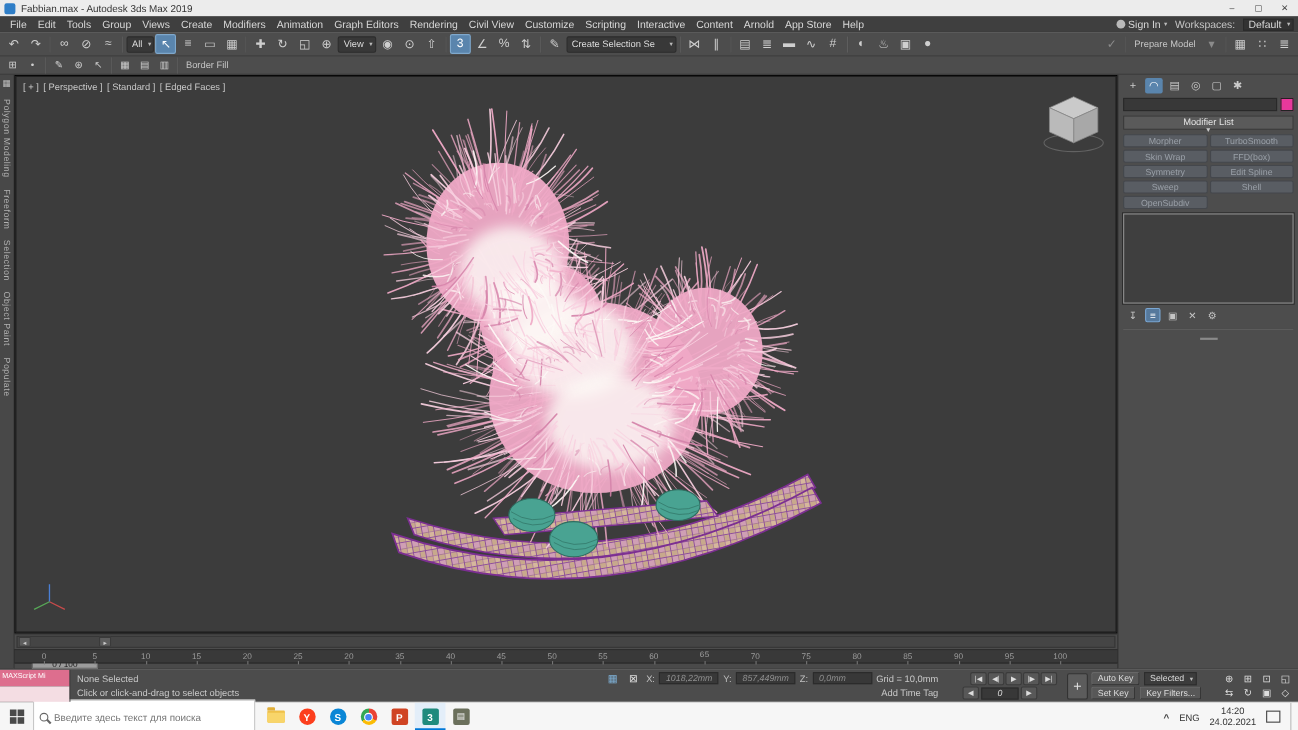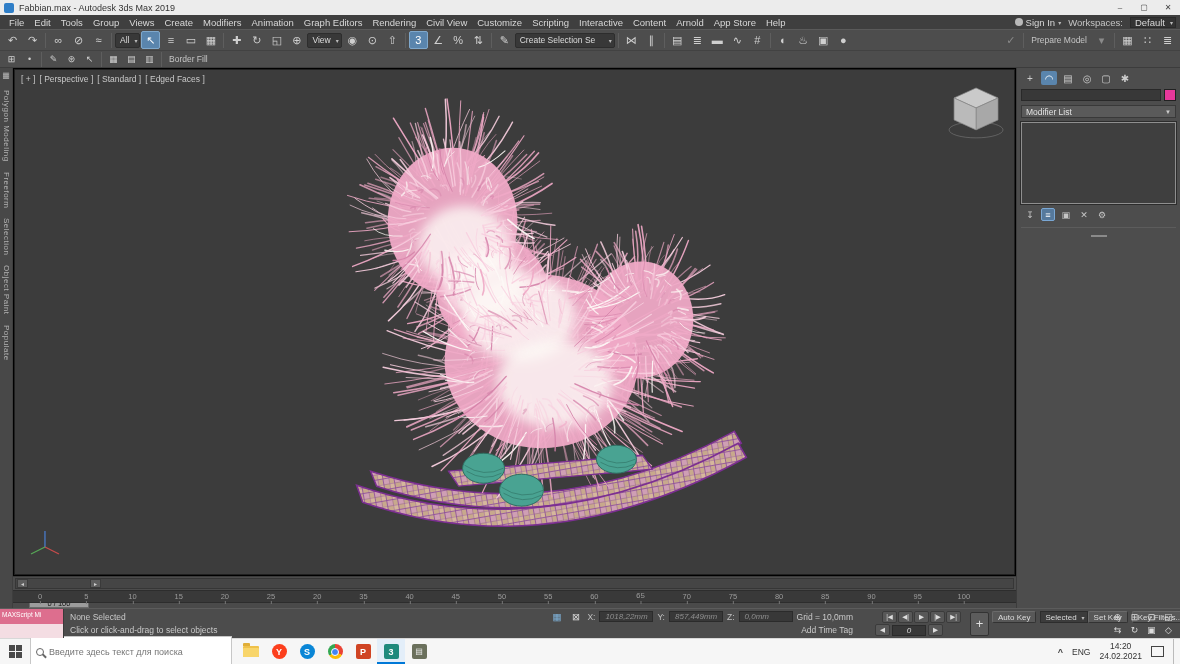--- a/index.html
+++ b/index.html
@@ -64,21 +64,21 @@
 .tick::after{content:"";position:absolute;left:50%;top:9px;width:1px;height:3px;background:#777;}
 
 
 .rightpanel{width:164px;background:#4d4d4d;border-left:1px solid #3c3c3c;display:flex;flex-direction:column;padding:3px 4px;gap:4px;flex:0 0 auto;}
 .cp-tabs{display:flex;gap:3px;align-items:center;padding:0 1px;}
 .cp-tab{width:16px;height:14px;display:flex;align-items:center;justify-content:center;color:#ccc;font-size:10px;border-radius:2px;}
 .cp-tab.active{background:#5a85ad;color:#fff;}
 .namerow{display:flex;gap:3px;align-items:center;}
 .namefield{flex:1;height:12px;background:#383838;border:1px solid #292929;}
 .swatch{width:12px;height:12px;border:1px solid #222;}
-.modlist{height:13px;background:#5a5a5a;border:1px solid #393939;display:flex;align-items:center;justify-content:space-between;padding:0 4px;font-size:8.5px;color:#e2e2e2;}
+.modlist{height:13px;background:#5a5a5a;border:1px solid #393939;display:flex;align-items:center;justify-content:space-between;padding:0 4px;font-size:8.5px;color:#e2e2e2;flex-direction:column;}
 .mlcaret{font-size:6px;color:#ccc;}
 .modbtns{display:grid;grid-template-columns:1fr 1fr;gap:2px;}
 .modbtn{height:12px;background:#595d63;border:1px solid #44474c;border-radius:2px;font-size:8px;color:#9aa0a8;display:flex;align-items:center;justify-content:center;overflow:hidden;white-space:nowrap;}
 .modbtn.empty{visibility:hidden;}
 .stackbox{height:82px;background:#3f3f3f;border:1px solid #8f8f8f;box-shadow:0 0 0 1px #2c2c2c;}
 .stackicons{display:flex;gap:4px;align-items:center;padding:0 2px;}
 .stkicon{width:14px;height:13px;display:flex;align-items:center;justify-content:center;font-size:9px;color:#c5c5c5;border:1px solid transparent;border-radius:2px;}
 .stkicon.active{border-color:#7aa7d4;background:#56799c;color:#fff;}
 .rp-divider{height:1px;background:#3a3a3a;border-bottom:1px solid #5c5c5c;margin:2px 0;}
 .rp-dash{width:16px;height:2px;background:#8a8a8a;margin:1px auto;}
@@ -95,21 +95,21 @@
 .sb-text{white-space:nowrap;}
 .sb-lbl{color:#c0c0c0;}
 .sb-field{background:#383838;border:1px solid #2b2b2b;color:#8f8f8f;height:11px;display:flex;align-items:center;padding:0 5px;width:54px;font-size:8px;overflow:hidden;white-space:nowrap;font-style:italic;}
 .sb-field.frame{width:34px;justify-content:center;color:#ddd;}
 .sbt{width:15px;height:12px;background:#585858;border:1px solid #3b3b3b;border-radius:2px;color:#ddd;font-size:6.5px;display:flex;align-items:center;justify-content:center;flex:0 0 auto;}
 .sbt.flat{background:none;border-color:transparent;font-size:9.5px;}
 .blueic{color:#7fb2d9;font-size:9.5px;background:none;border-color:transparent;}
 .sb-transport{display:flex;gap:1px;width:104px;justify-content:flex-end;}
 .sb-frames{display:flex;gap:2px;width:104px;justify-content:center;align-items:center;}
 .sb-bigkey{width:19px;height:24px;background:#5c5c5c;border:1px solid #333;border-radius:2px;color:#e0e0e0;font-size:13px;display:flex;align-items:center;justify-content:center;align-self:center;margin:0 3px;flex:0 0 auto;}
-.sb-keys{display:flex;flex-direction:row;padding:1px 0;flex:0 0 auto;width:118px;}
+.sb-keys{display:flex;flex-direction:column;padding:1px 0;flex:0 0 auto;width:118px;}
 .sb-btn{background:#585858;border:1px solid #6a6a6a;border-bottom-color:#333;border-right-color:#333;border-radius:2px;height:12px;display:flex;align-items:center;padding:0 5px;color:#ddd;white-space:nowrap;font-size:8px;}
 .sb-dd{background:#3c3c3c;border:1px solid #2d2d2d;height:12px;display:flex;align-items:center;padding:0 10px 0 4px;color:#ddd;position:relative;font-size:8px;}
 .sb-dd::after{content:"▾";font-size:6px;color:#bbb;position:absolute;right:2px;}
 .sb-nav{display:flex;flex-direction:column;padding:1px 4px 1px 0;flex:0 0 auto;}
 .sb-nav .sb-row{justify-content:flex-end;gap:2px;}
 .sb-nav .sbt{background:none;border-color:transparent;font-size:9px;}
 
 
 .taskbar{height:26px;background:#f6f6f6;border-top:1px solid #d8d8d8;display:flex;align-items:center;flex:0 0 auto;}
 .start{width:30px;height:100%;display:flex;align-items:center;justify-content:center;flex:0 0 auto;}
@@ -1410,20 +1410,32 @@
           <span class="cp-tab">✱</span>
         </div>
       <div class="namerow">
         <span class="namefield"></span>
         <span class="swatch" style="background: rgb(232, 56, 155);"></span>
       </div>
       <div class="modlist">
         <span>Modifier List</span>
         <span class="mlcaret">▼</span>
       </div>
+      <div class="modbtns" id="modbtns">
+          <div class="modbtn">Morpher</div>
+          <div class="modbtn">TurboSmooth</div>
+          <div class="modbtn">Skin Wrap</div>
+          <div class="modbtn">FFD(box)</div>
+          <div class="modbtn">Symmetry</div>
+          <div class="modbtn">Edit Spline</div>
+          <div class="modbtn">Sweep</div>
+          <div class="modbtn">Shell</div>
+          <div class="modbtn">OpenSubdiv</div>
+          <div class="modbtn empty"></div>
+        </div>
       <div class="stackbox"></div>
       <div class="stackicons" id="stack-icons">
           <span class="stkicon">↧</span>
           <span class="stkicon active">≡</span>
           <span class="stkicon">▣</span>
           <span class="stkicon">✕</span>
           <span class="stkicon">⚙</span>
         </div>
       <div class="rp-divider"></div>
       <div class="rp-dash"></div>

